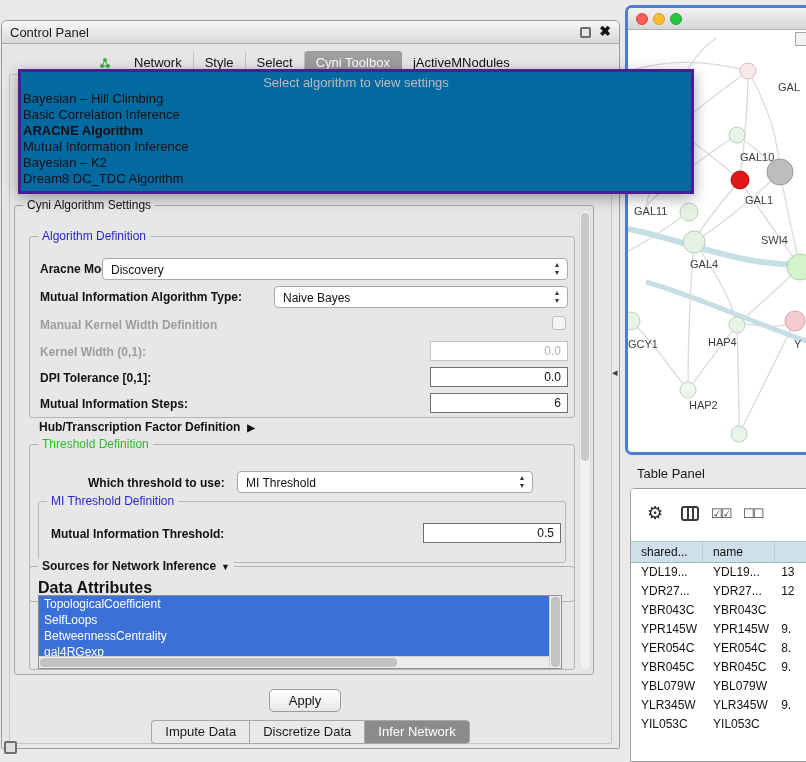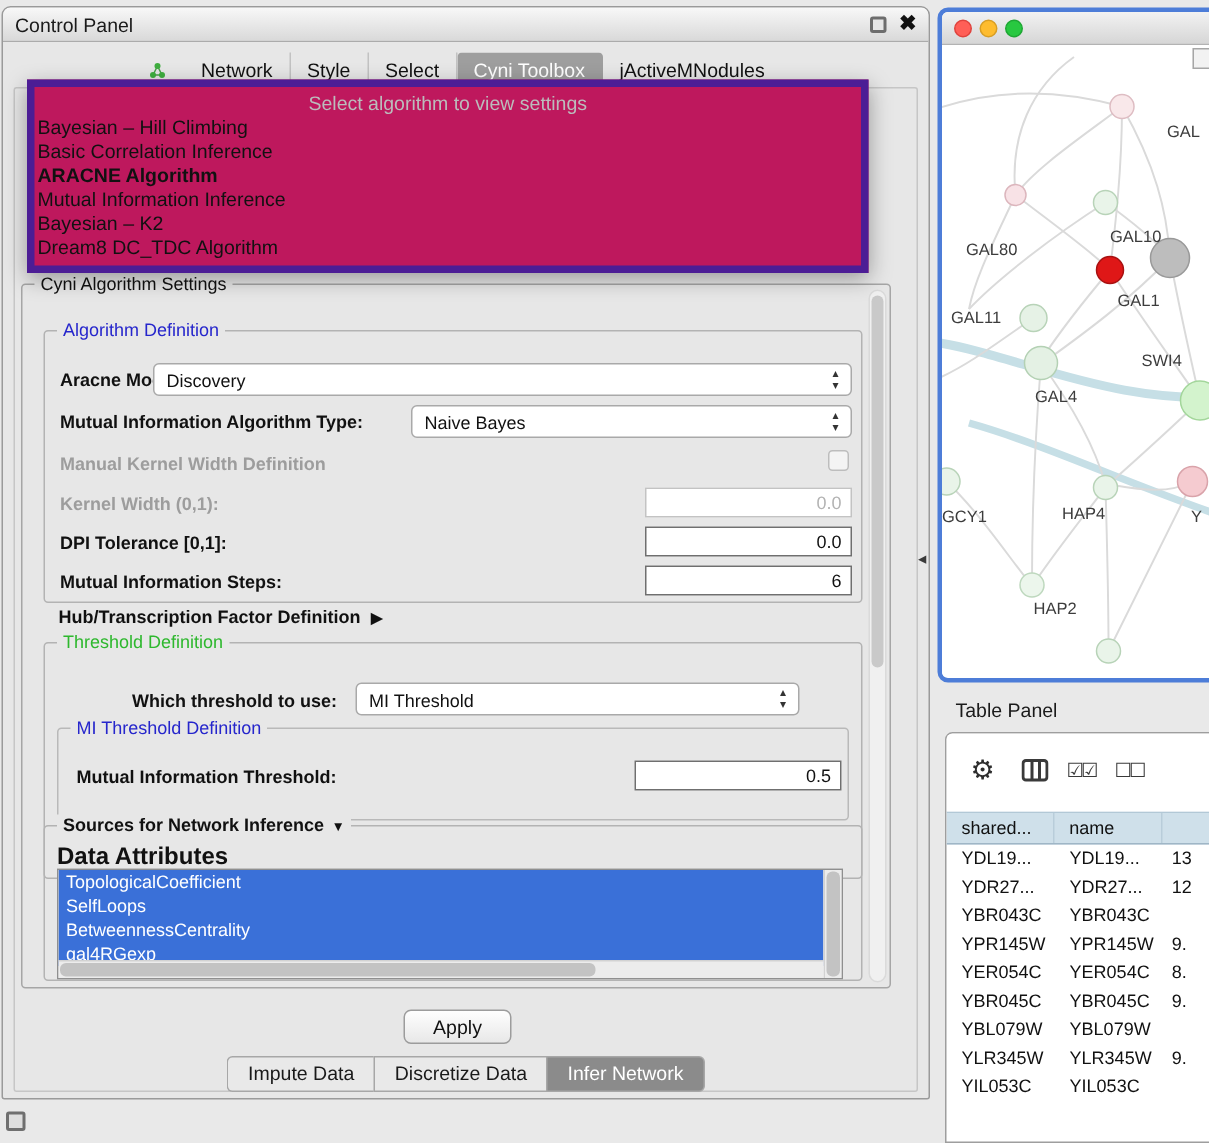--- a/index.html
+++ b/index.html
@@ -1,34 +1,34 @@
 <!DOCTYPE html>
 <html><head>
 <meta charset="utf-8">
 <style>
   * { margin:0; padding:0; box-sizing:border-box; }
   body { font-family:"Liberation Sans", sans-serif; }
   .page { position:relative; width:806px; height:762px; background:#e9e9e9; overflow:hidden; font-size:12px; color:#111; }
 
   
-  .cp-window { position:absolute; left:1px; top:4px; width:619px; height:729px; background:#e7e7e7; border:1px solid #9a9a9a; border-radius:6px 6px 2px 2px; }
+  .cp-window { position:absolute; left:1px; top:20px; width:619px; height:729px; background:#e7e7e7; border:1px solid #9a9a9a; border-radius:6px 6px 2px 2px; }
   .cp-titlebar { position:absolute; left:0; top:0; right:0; height:23px; background:linear-gradient(#f8f8f8,#d9d9d9); border-bottom:1px solid #ababab; border-radius:5px 5px 0 0; }
   .cp-title { position:absolute; left:8px; top:4px; font-size:13px; color:#1a1a1a; }
   .float-icon { position:absolute; right:28px; top:6px; width:11px; height:11px; border:2px solid #6d6d6d; background:#e6e6e6; border-radius:2px; }
   .close-icon { position:absolute; right:8px; top:2px; font-size:14px; font-weight:bold; color:#111; }
 
   .tab-bar { position:absolute; left:86px; top:30px; height:23px; display:flex; align-items:stretch; }
   .tab { display:flex; align-items:center; gap:23px; padding:0 11px; font-size:13px; border-right:1px solid #c2c2c2; }
   .tab:last-child { border-right:none; }
   .tab.selected { background:#9e9e9e; color:#fff; border-radius:3px 3px 0 0; border-right-color:transparent; }
 
   .cp-frame { position:absolute; left:7px; top:53px; right:7px; bottom:4px; border:1px solid #c6c6c6; border-radius:2px; background:#e7e7e7; }
 
   
-  .algo-popup { position:absolute; left:16px; top:48px; width:561px; background:#be185d; border:5px solid #4c1d95; box-shadow:0 4px 14px rgba(0,0,0,0.35); z-index:30; padding:2px 0 4px 0; }
+  .algo-popup { position:absolute; left:16px; top:48px; width:676px; background:#0369a1; border:3px solid #4c1d95; box-shadow:0 4px 14px rgba(0,0,0,0.35); z-index:30; padding:2px 0 4px 0; }
   .algo-placeholder { text-align:center; color:#bcbcbc; font-size:13px; height:17px; line-height:17px; }
   .algo-item { font-size:13px; height:16px; line-height:16px; padding-left:2px; white-space:nowrap; }
   .algo-item.selected { font-weight:bold; }
 
   
   .settings-group { position:absolute; left:12px; top:184px; width:580px; height:470px; border:1px solid #a6a6a6; border-radius:3px; }
   .group-label { position:absolute; top:-8px; left:8px; background:#e7e7e7; padding:0 4px; font-size:12px; line-height:15px; white-space:nowrap; }
   .group-label.blue { color:#2626cc; }
   .group-label.green { color:#2eb82e; }
   .group-label.dark { color:#111; font-weight:bold; }

